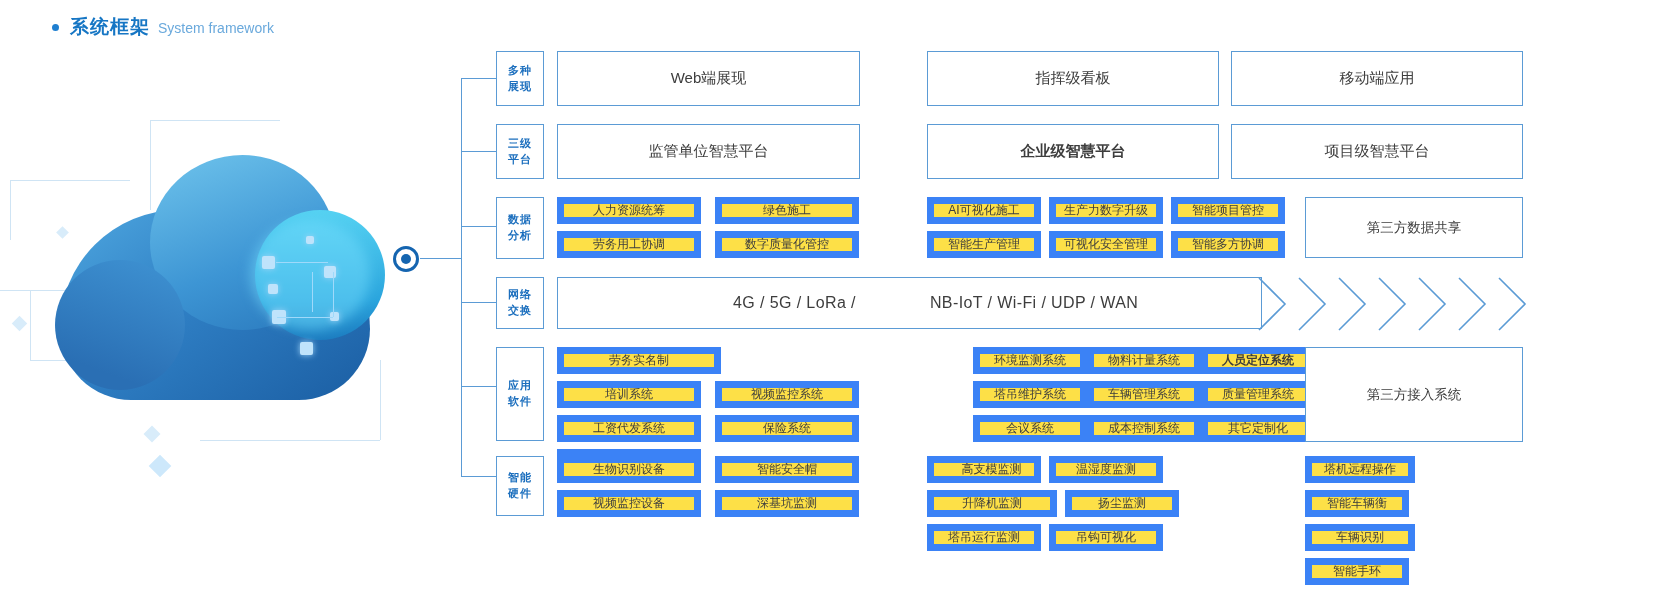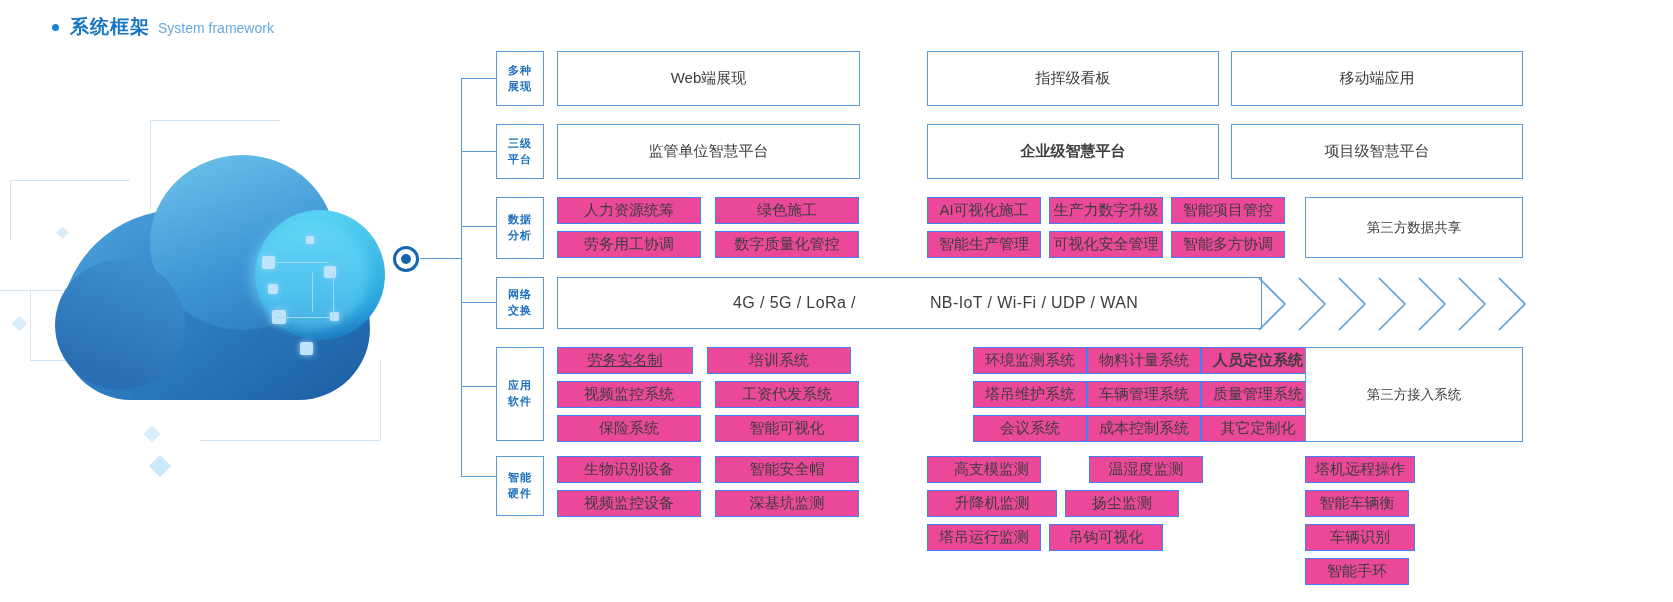--- a/index.html
+++ b/index.html
@@ -36,23 +36,23 @@
     display:flex;flex-direction:column;align-items:center;justify-content:center;
     color:#1c6fbe;font-size:11px;font-weight:bold;letter-spacing:1px;line-height:1.45;
     background:#fff;
   }
   .bigbox{
     border:1px solid #5b9bd5;box-sizing:border-box;background:#fff;
     display:flex;align-items:center;justify-content:center;
     font-size:15px;color:#3d3d3d;
   }
   .cell{
-    border:1px solid #3b82f6;box-sizing:border-box;background:#ec4899;
+    border:7px solid #3b82f6;box-sizing:border-box;background:#fde047;
     display:flex;align-items:center;justify-content:center;
-    font-size:15px;color:#3d3d3d;
+    font-size:12px;color:#3d3d3d;
   }
   .grp{position:absolute;display:flex;flex-wrap:wrap;}
   .net-text{display:flex;align-items:center;font-size:16px;color:#3d3d3d;letter-spacing:.4px;}
   .chevs{position:absolute;display:flex;align-items:center;}
 </style>
 </head>
 <body>
 
 <div id="header">
   <span class="dot"></span>
@@ -180,21 +180,21 @@
   </g>
 </svg>
 
 <div class="row" style="left:496px;top:347px;">
   <div class="rowlabel" style="width:48px;height:94px;">
     <span>应用</span>
     <span>软件</span>
   </div>
 </div>
 <div class="grp" style="left:557px;top:347px;width:303px;gap:7px 14px;">
-  <div class="cell" style="width:136px;height:27px;text-decoration:underline;">劳务实名制</div>
+  <div class="cell" style="width:164px;height:27px;">劳务实名制</div>
   <div class="cell" style="width:144px;height:27px;">培训系统</div>
   <div class="cell" style="width:144px;height:27px;">视频监控系统</div>
   <div class="cell" style="width:144px;height:27px;">工资代发系统</div>
   <div class="cell" style="width:144px;height:27px;">保险系统</div>
   <div class="cell" style="width:144px;height:27px;">智能可视化</div>
 </div>
 <div class="grp" style="left:973px;top:347px;width:370px;gap:7px 0;">
   <div class="cell" style="width:114px;height:27px;">环境监测系统</div>
   <div class="cell" style="width:114px;height:27px;">物料计量系统</div>
   <div class="cell" style="width:114px;height:27px;font-weight:bold;">人员定位系统</div>
@@ -214,21 +214,21 @@
   </div>
 </div>
 <div class="grp" style="left:557px;top:456px;width:303px;gap:7px 14px;">
   <div class="cell" style="width:144px;height:27px;">生物识别设备</div>
   <div class="cell" style="width:144px;height:27px;">智能安全帽</div>
   <div class="cell" style="width:144px;height:27px;">视频监控设备</div>
   <div class="cell" style="width:144px;height:27px;">深基坑监测</div>
 </div>
 <div class="grp" style="left:927px;top:456px;width:370px;gap:7px 8px;">
   <div class="cell" style="width:114px;height:27px;padding-left:15px;">高支模监测</div>
-  <div class="cell" style="width:114px;height:27px;margin-left:40px;">温湿度监测</div>
+  <div class="cell" style="width:114px;height:27px;">温湿度监测</div>
   <div class="cell" style="width:130px;height:27px;">升降机监测</div>
   <div class="cell" style="width:114px;height:27px;">扬尘监测</div>
   <div class="cell" style="width:114px;height:27px;">塔吊运行监测</div>
   <div class="cell" style="width:114px;height:27px;">吊钩可视化</div>
 </div>
 <div class="grp" style="left:1305px;top:456px;width:222px;gap:7px 12px;">
   <div class="cell" style="width:110px;height:27px;">塔机远程操作</div>
   <div class="cell" style="width:104px;height:27px;">智能车辆衡</div>
   <div class="cell" style="width:110px;height:27px;">车辆识别</div>
   <div class="cell" style="width:104px;height:27px;font-family:Liberation Mono, monospace;">智能手环</div>

